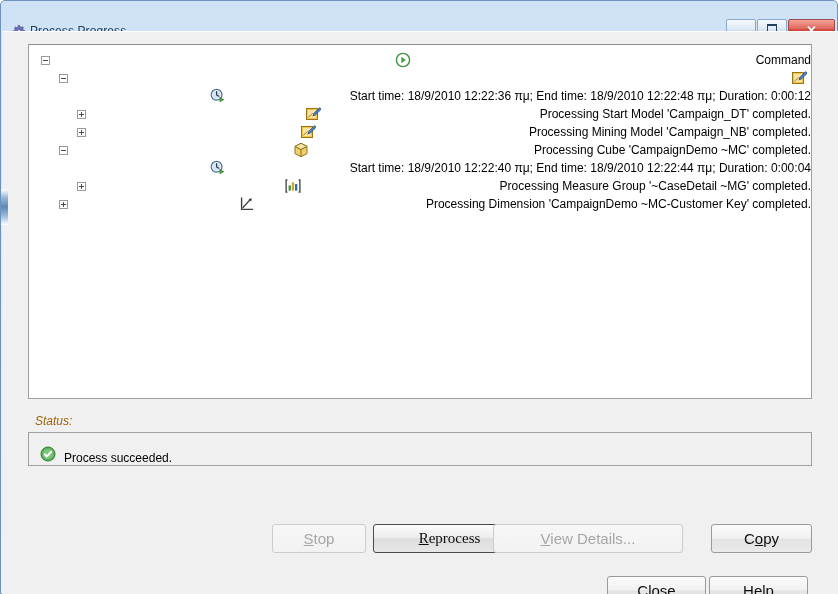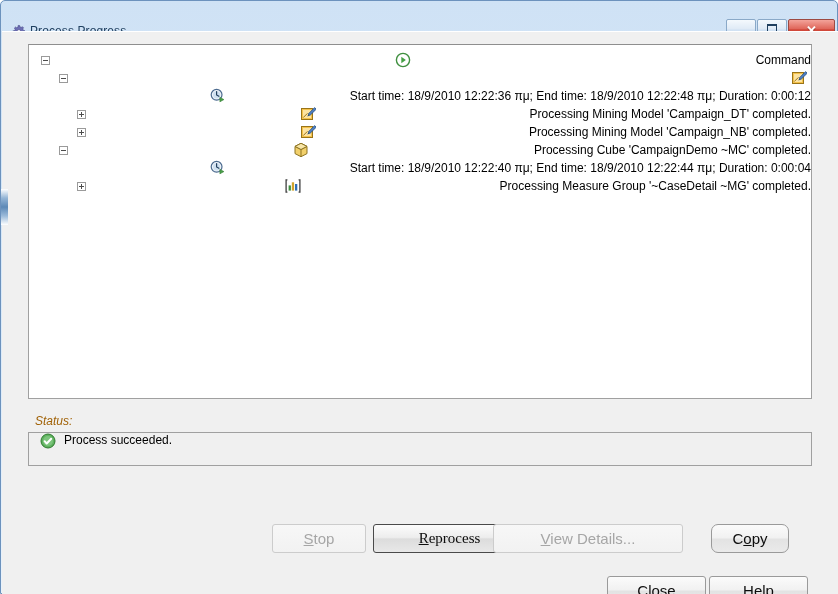--- a/index.html
+++ b/index.html
@@ -194,21 +194,21 @@
     width: 784px;
     height: 34px;
     background: #f0f0f0;
     border: 1px solid #a0a0a0;
     box-sizing: border-box;
   }
   .status-inner {
     position: absolute;
     left: 11px; top: 0; bottom: 0;
     display: flex;
-    align-items: flex-start;
+    align-items: flex-end;
     gap: 8px;
   }
   .status-text { font-size: 12px; color: #000000; }
 
   
   .btn {
     position: absolute;
     height: 29px;
     box-sizing: border-box;
     border: 1px solid #9a9a9a;
@@ -230,21 +230,21 @@
   }
   .btn.focused {
     border: 1px solid #4a4a4a;
     background: linear-gradient(to bottom, #fcfcfc 0%, #ededed 46%, #dcdcdc 52%, #e8e8e8 100%);
   }
   .btn .acc { text-decoration: underline; }
 
   #btn-stop      { left: 270px; top: 492px; width: 94px; }
   #btn-reprocess { left: 371px; top: 492px; width: 153px; font-family: Liberation Serif, serif; }
   #btn-viewdet   { left: 491px; top: 492px; width: 190px; }
-  #btn-copy      { left: 709px; top: 492px; width: 78px; border-radius: 7px; }
+  #btn-copy      { left: 709px; top: 492px; width: 101px; }
   #btn-close     { left: 605px; top: 544px; width: 99px; }
   #btn-help      { left: 707px; top: 544px; width: 99px; }
 
   
   .edge-sliver {
     position: absolute;
     left: 0; top: 188px;
     width: 7px; height: 36px;
     background: linear-gradient(to bottom, #ffffff 0%, #94b5d6 25%, #5d89b7 50%, #9cbbda 75%, #ffffff 100%);
   }
@@ -316,21 +316,21 @@
           </div>
           <div class="node lvl2">
             <span class="expander plus"></span>
             <span class="nicon"><svg width="16" height="16" viewBox="0 0 16 16">
                 <rect x="1.5" y="2.5" width="11" height="11" fill="#f5c24a" stroke="#9a7418" stroke-width="1"></rect>
                 <rect x="3" y="4" width="8" height="8" fill="#fde3a0"></rect>
                 <path d="M3.2 11.6l4.2-4.2" stroke="#9a7418" stroke-width="1"></path>
                 <path d="M14.6 1.6l-6.3 6.3 1.6 1.6 6.3-6.3z" fill="#4f7fc4" stroke="#27507f" stroke-width="0.8"></path>
                 <path d="M8.3 7.9l-.9 2.5 2.5-.9z" fill="#2b4c78"></path>
               </svg></span>
-            <span class="nlabel">Processing Mining Model 'Campaign_DT' completed.</span>
+            <span class="nlabel">Processing Start Model 'Campaign_DT' completed.</span>
           </div>
           <div class="node lvl2">
             <span class="expander plus"></span>
             <span class="nicon"><svg width="16" height="16" viewBox="0 0 16 16">
                 <rect x="1.5" y="2.5" width="11" height="11" fill="#f5c24a" stroke="#9a7418" stroke-width="1"></rect>
                 <rect x="3" y="4" width="8" height="8" fill="#fde3a0"></rect>
                 <path d="M3.2 11.6l4.2-4.2" stroke="#9a7418" stroke-width="1"></path>
                 <path d="M14.6 1.6l-6.3 6.3 1.6 1.6 6.3-6.3z" fill="#4f7fc4" stroke="#27507f" stroke-width="0.8"></path>
                 <path d="M8.3 7.9l-.9 2.5 2.5-.9z" fill="#2b4c78"></path>
               </svg></span>
@@ -359,20 +359,29 @@
           <div class="node lvl2">
             <span class="expander plus"></span>
             <span class="nicon"><svg width="16" height="16" viewBox="0 0 16 16">
                 <path d="M2.4 1.8h-1.3v12.4h1.3" fill="none" stroke="#3f3f3f" stroke-width="1.3"></path>
                 <path d="M13.6 1.8h1.3v12.4h-1.3" fill="none" stroke="#3f3f3f" stroke-width="1.3"></path>
                 <rect x="3.6" y="7.4" width="2.3" height="5.2" fill="#3f8f3f"></rect>
                 <rect x="6.8" y="4.3" width="2.3" height="8.3" fill="#cfa32a"></rect>
                 <rect x="10" y="6" width="2.3" height="6.6" fill="#2f6fb5"></rect>
               </svg></span>
             <span class="nlabel">Processing Measure Group '~CaseDetail ~MG' completed.</span>
+          </div>
+          <div class="node lvl1">
+            <span class="expander plus"></span>
+            <span class="nicon"><svg width="16" height="16" viewBox="0 0 16 16">
+                <path d="M2.6 1.6v11.8h11.4" fill="none" stroke="#3f3f3f" stroke-width="1.4"></path>
+                <path d="M3.8 11.8L11.4 3.4" fill="none" stroke="#3f3f3f" stroke-width="1.4"></path>
+                <path d="M12.8 2.2l-.6 3.4-2.8-2.6z" fill="#3f3f3f"></path>
+              </svg></span>
+            <span class="nlabel">Processing Dimension 'CampaignDemo ~MC-Customer Key' completed.</span>
           </div>
         </div>
     </div>
 
     <div class="status-label">Status:</div>
     <div class="status-box">
       <div class="status-inner">
         <span>
           <svg width="16" height="16" viewBox="0 0 16 16">
             <circle cx="8" cy="8" r="7" fill="#5eb25e" stroke="#2f7a2f" stroke-width="1"></circle>

